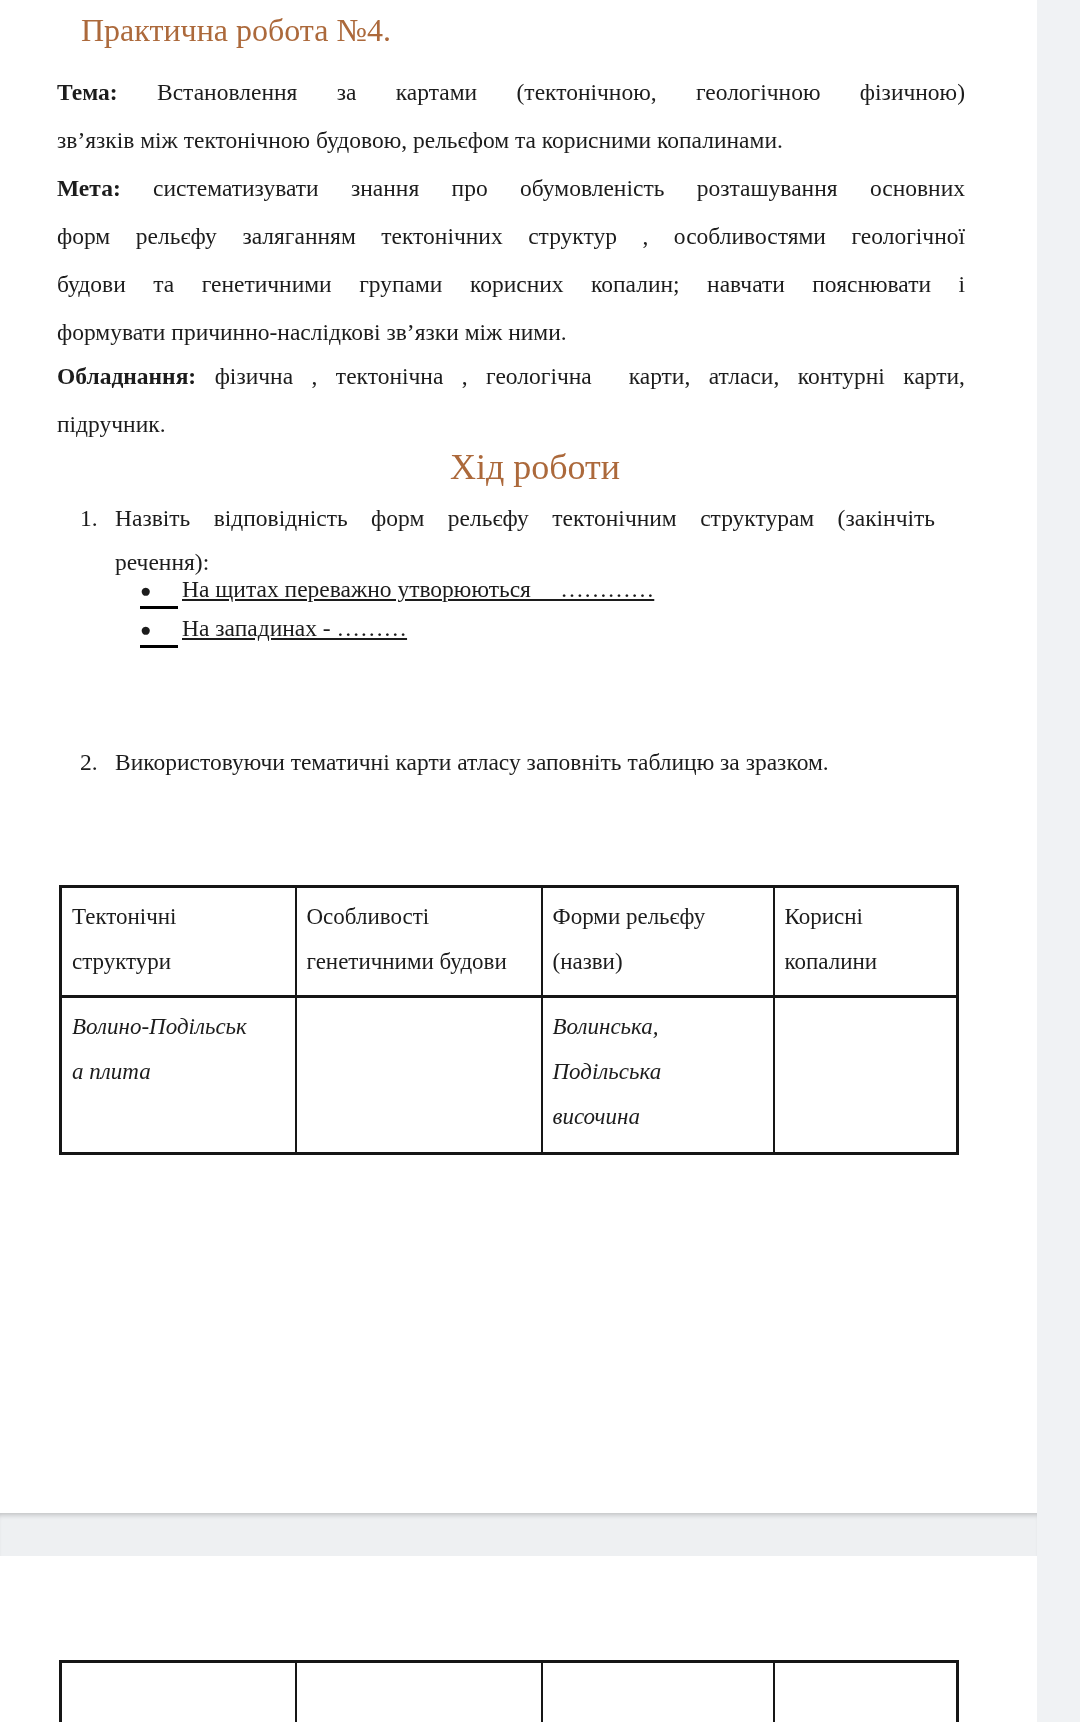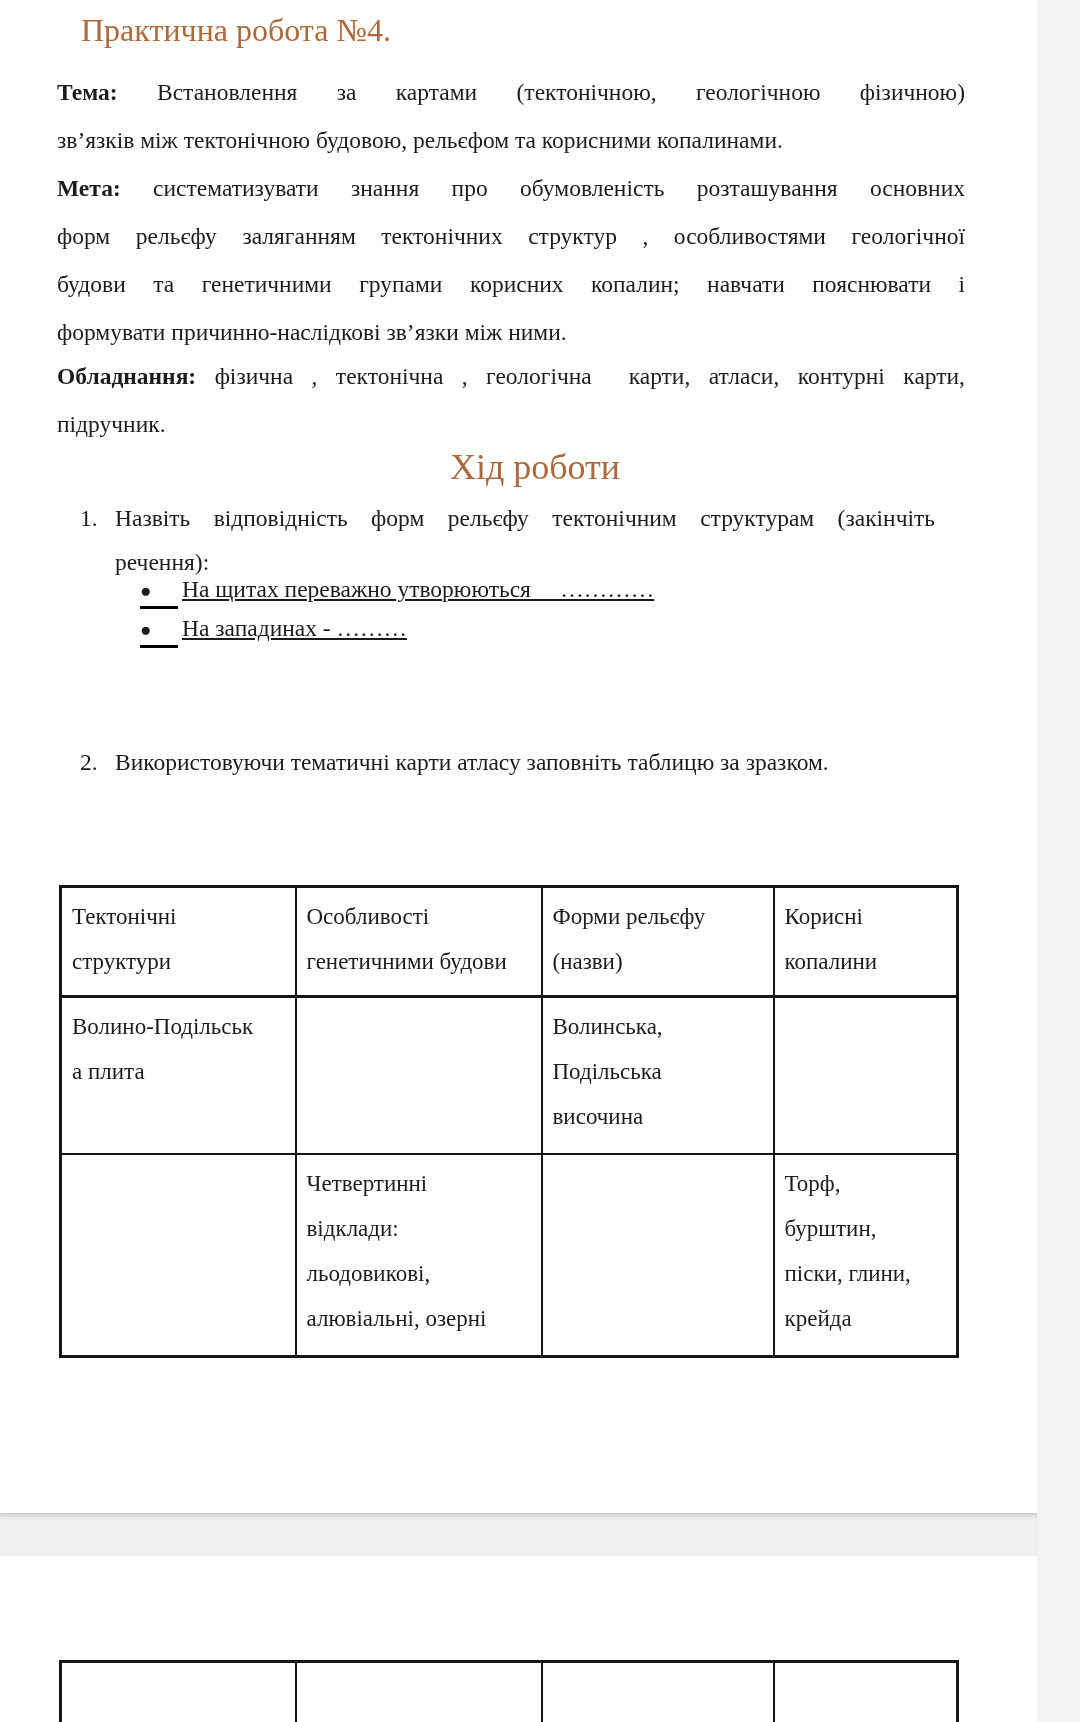--- a/index.html
+++ b/index.html
@@ -39,21 +39,21 @@
   
   .tbl-wrap{left:59px;top:885px;}
   table{border-collapse:collapse;table-layout:fixed;border-radius:9px;}
   table,td{border:2px solid #161616;}
   table{border-width:3px;}
   td{
     vertical-align:top;padding:6px 8px 0 10px;
     font-size:23px;line-height:45px;white-space:pre-line;overflow:hidden;
   }
   tr.hdr td{border-bottom-width:3px;}
-  tr.data td{}
+  tr.data td{font-style:italic;}
   .tbl2-wrap{left:59px;top:1660px;width:903px;height:62px;overflow:hidden;}
   
   .page-gap{
     left:0;top:1513px;width:1037px;height:43px;background:#eef0f2;
     box-shadow:inset 0 5px 5px -3px rgba(0,0,0,0.20);
   }
   .side-strip{left:1037px;top:0;width:43px;height:1722px;background:#f0f2f4;}
 </style>
 </head>
 <body>
@@ -116,32 +116,20 @@
     </tr>
     <tr class="data" style="height:157px">
       <td>Волино-Подільськ
 а плита</td>
       <td></td>
       <td>Волинська,
 Подільська
 височина</td>
       <td></td>
     </tr>
-    <tr class="data" style="height:203px">
-      <td></td>
-      <td>Четвертинні
-відклади:
-льодовикові,
-алювіальні, озерні</td>
-      <td></td>
-      <td>Торф,
-бурштин,
-піски, глини,
-крейда</td>
-    </tr>
   </tbody>
     </table>
 </div>
 
 <div class="abs page-gap"></div>
 <div class="abs side-strip"></div>
 
 <div class="abs tbl2-wrap">
   <table>
     <colgroup>

